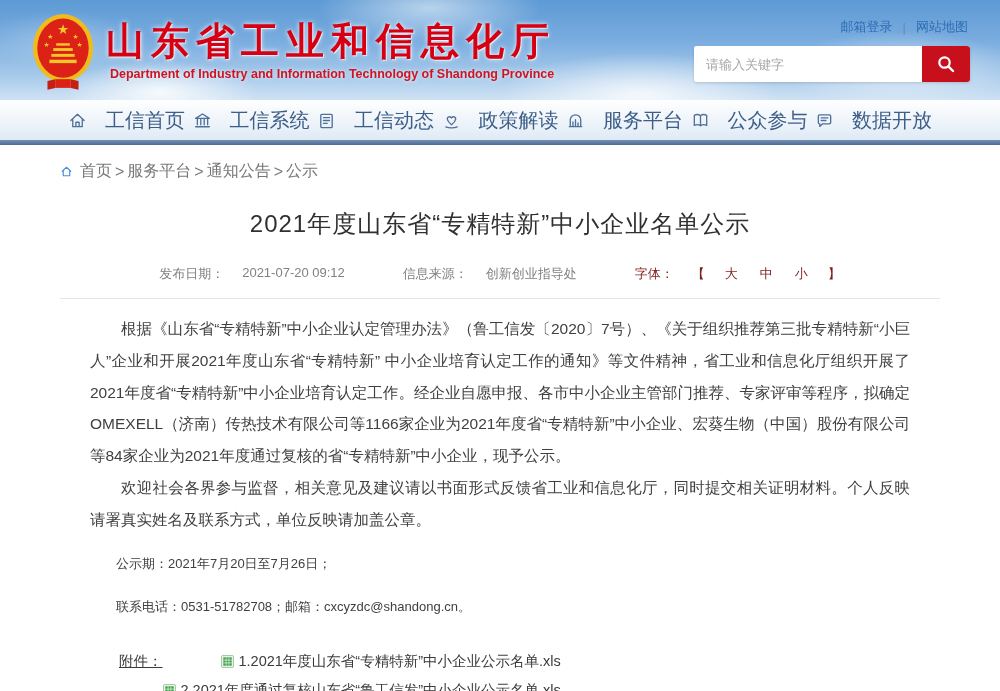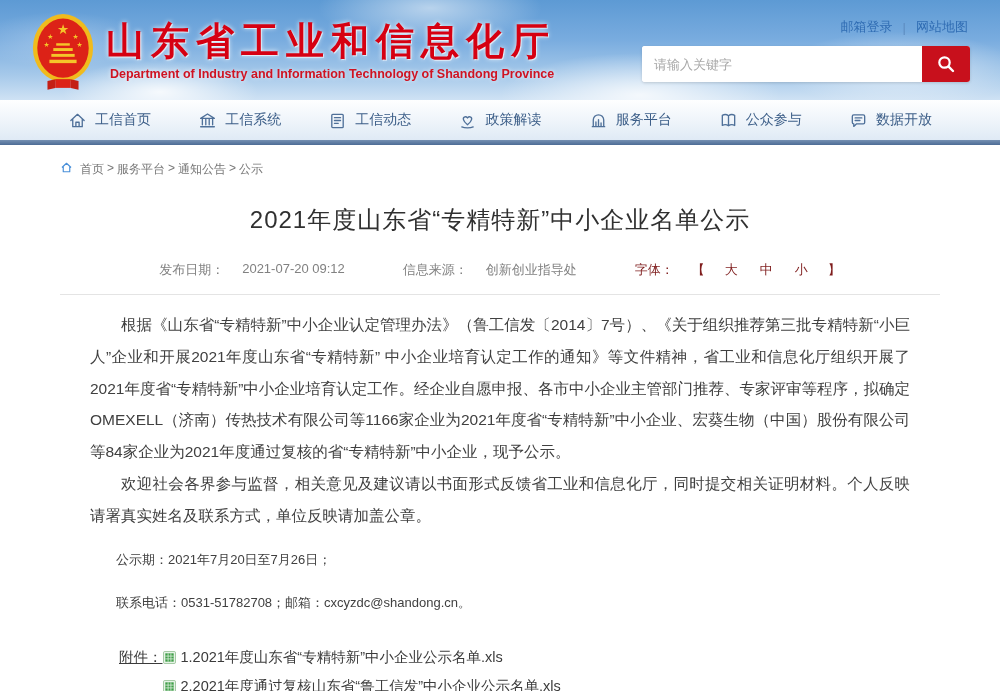--- a/index.html
+++ b/index.html
@@ -31,49 +31,49 @@
     font-size:12.5px; font-weight:bold; color:#cf1322;
     text-shadow:0 0 4px rgba(255,255,255,.8); white-space:nowrap;
   }
   .top-links {
     position:absolute; right:32px; top:18px;
     font-size:13px; color:#2f6cb3; display:flex; gap:10px; align-items:center;
   }
   .top-links a { color:#2f6cb3; text-decoration:none; cursor:pointer; }
   .top-links .sep { color:#5d8cc0; }
   .searchbar {
-    position:absolute; right:30px; top:46px; width:328px; height:36px;
+    position:absolute; right:30px; top:46px; width:276px; height:36px;
     background:#ffffff; border-radius:3px; display:flex; overflow:hidden;
     box-shadow:0 1px 3px rgba(0,0,0,.15);
   }
   .searchbar input {
     flex:1; border:none; outline:none; padding:0 12px; font-size:13px; color:#555;
     font-family:inherit;
   }
   .searchbar input::placeholder { color:#a8a8a8; }
   .search-btn {
     width:48px; border:none; background:#c8101c; cursor:pointer;
     display:flex; align-items:center; justify-content:center;
   }
   
   .nav {
     height:40px; display:flex; align-items:center; justify-content:space-between;
     padding:0 68px;
     background:linear-gradient(180deg,#feffff 0%,#eef4fa 55%,#dfeaf5 100%);
   }
   .nav-item {
-    display:flex; align-items:center; gap:8px; text-decoration:none;
-    font-size:14px; color:#3c5e88; cursor:pointer; white-space:nowrap;
+    display:flex; align-items:center; gap:18px; text-decoration:none;
+    font-size:20px; color:#3c5e88; cursor:pointer; white-space:nowrap;
   }
   .nav-item svg { stroke:#4f7099; fill:none; stroke-width:1.4; stroke-linejoin:round; stroke-linecap:round; }
   .divider-bar { height:5px; background:linear-gradient(180deg,#7590b2,#4d6c95); }
   
   .breadcrumb {
-    margin:16px 0 0 60px; font-size:12px; color:#777;
-    display:flex; align-items:flex-start; gap:3px;
+    margin:16px 0 0 60px; font-size:16px; color:#777;
+    display:flex; align-items:center; gap:3px;
   }
   .breadcrumb a { color:#777; text-decoration:none; cursor:pointer; }
   .breadcrumb svg { margin-right:4px; }
   
   .article-title {
     margin:26px 60px 0; text-align:center;
     font-size:24px; font-weight:500; color:#303030; letter-spacing:1px;
   }
   .meta-row {
     margin:25px 60px 0; padding-bottom:15px; border-bottom:1px solid #e4e4e4;
@@ -88,21 +88,21 @@
     line-height:2.05; text-align:justify;
   }
   .content-text p { text-indent:2em; margin:0; }
   .info-line { text-indent:2em; font-size:13px; color:#404040; line-height:2.05; margin:16px 90px; }
   .attachments {
     margin:26px 90px 0; display:flex; align-items:flex-start;
     font-size:14.5px; color:#3b3b3b; line-height:2.0;
   }
   .att-label { text-indent:2em; white-space:nowrap;text-decoration:underline; }
   .att-list { display:flex; flex-direction:column; }
-  .att-item { display:flex; align-items:center; gap:5px; color:#3b3b3b; text-decoration:none; cursor:pointer; }
+  .att-item { display:flex; align-items:center; gap:5px; color:#3b3b3b; text-decoration:none; cursor:pointer;justify-content:flex-end; }
 </style>
 </head>
 <body>
 
 <div class="header">
   <svg class="emblem" viewBox="0 0 68 82">
     <ellipse cx="34" cy="38" rx="31" ry="35" fill="#f0bb1d"></ellipse>
     <ellipse cx="34" cy="38" rx="26.5" ry="30.5" fill="#dc2217"></ellipse>
     <text x="34" y="24" font-size="14" fill="#f5c529" text-anchor="middle">★</text>
     <text x="21" y="29" font-size="7" fill="#f5c529" text-anchor="middle">★</text>
@@ -215,21 +215,21 @@
     <span>字体：</span>
     <span>【</span>
     <a>大</a>
     <a>中</a>
     <a>小</a>
     <span>】</span>
   </div>
 </div>
 
 <div class="content-text">
-  <p>根据《山东省“专精特新”中小企业认定管理办法》（鲁工信发〔2014〕7号）、《关于组织推荐第三批专精特新“小巨人”企业和开展2021年度山东省“专精特新” 中小企业培育认定工作的通知》等文件精神，省工业和信息化厅组织开展了2021年度省“专精特新”中小企业培育认定工作。经企业自愿申报、各市中小企业主管部门推荐、专家评审等程序，拟确定OMEXELL（济南）传热技术有限公司等1166家企业为2021年度省“专精特新”中小企业、宏葵生物（中国）股份有限公司等84家企业为2021年度通过复核的省“专精特新”中小企业，现予公示。</p>
+  <p>根据《山东省“专精特新”中小企业认定管理办法》（鲁工信发〔2020〕7号）、《关于组织推荐第三批专精特新“小巨人”企业和开展2021年度山东省“专精特新” 中小企业培育认定工作的通知》等文件精神，省工业和信息化厅组织开展了2021年度省“专精特新”中小企业培育认定工作。经企业自愿申报、各市中小企业主管部门推荐、专家评审等程序，拟确定OMEXELL（济南）传热技术有限公司等1166家企业为2021年度省“专精特新”中小企业、宏葵生物（中国）股份有限公司等84家企业为2021年度通过复核的省“专精特新”中小企业，现予公示。</p>
   <p>欢迎社会各界参与监督，相关意见及建议请以书面形式反馈省工业和信息化厅，同时提交相关证明材料。个人反映请署真实姓名及联系方式，单位反映请加盖公章。</p>
 </div>
 <p class="info-line">公示期：2021年7月20日至7月26日；</p>
 <p class="info-line">联系电话：0531-51782708；邮箱：cxcyzdc@shandong.cn。</p>
 
 <div class="attachments">
   <span class="att-label">附件：</span>
   <div class="att-list">
     <a class="att-item">
       <svg width="13" height="13" viewBox="0 0 14 14">

